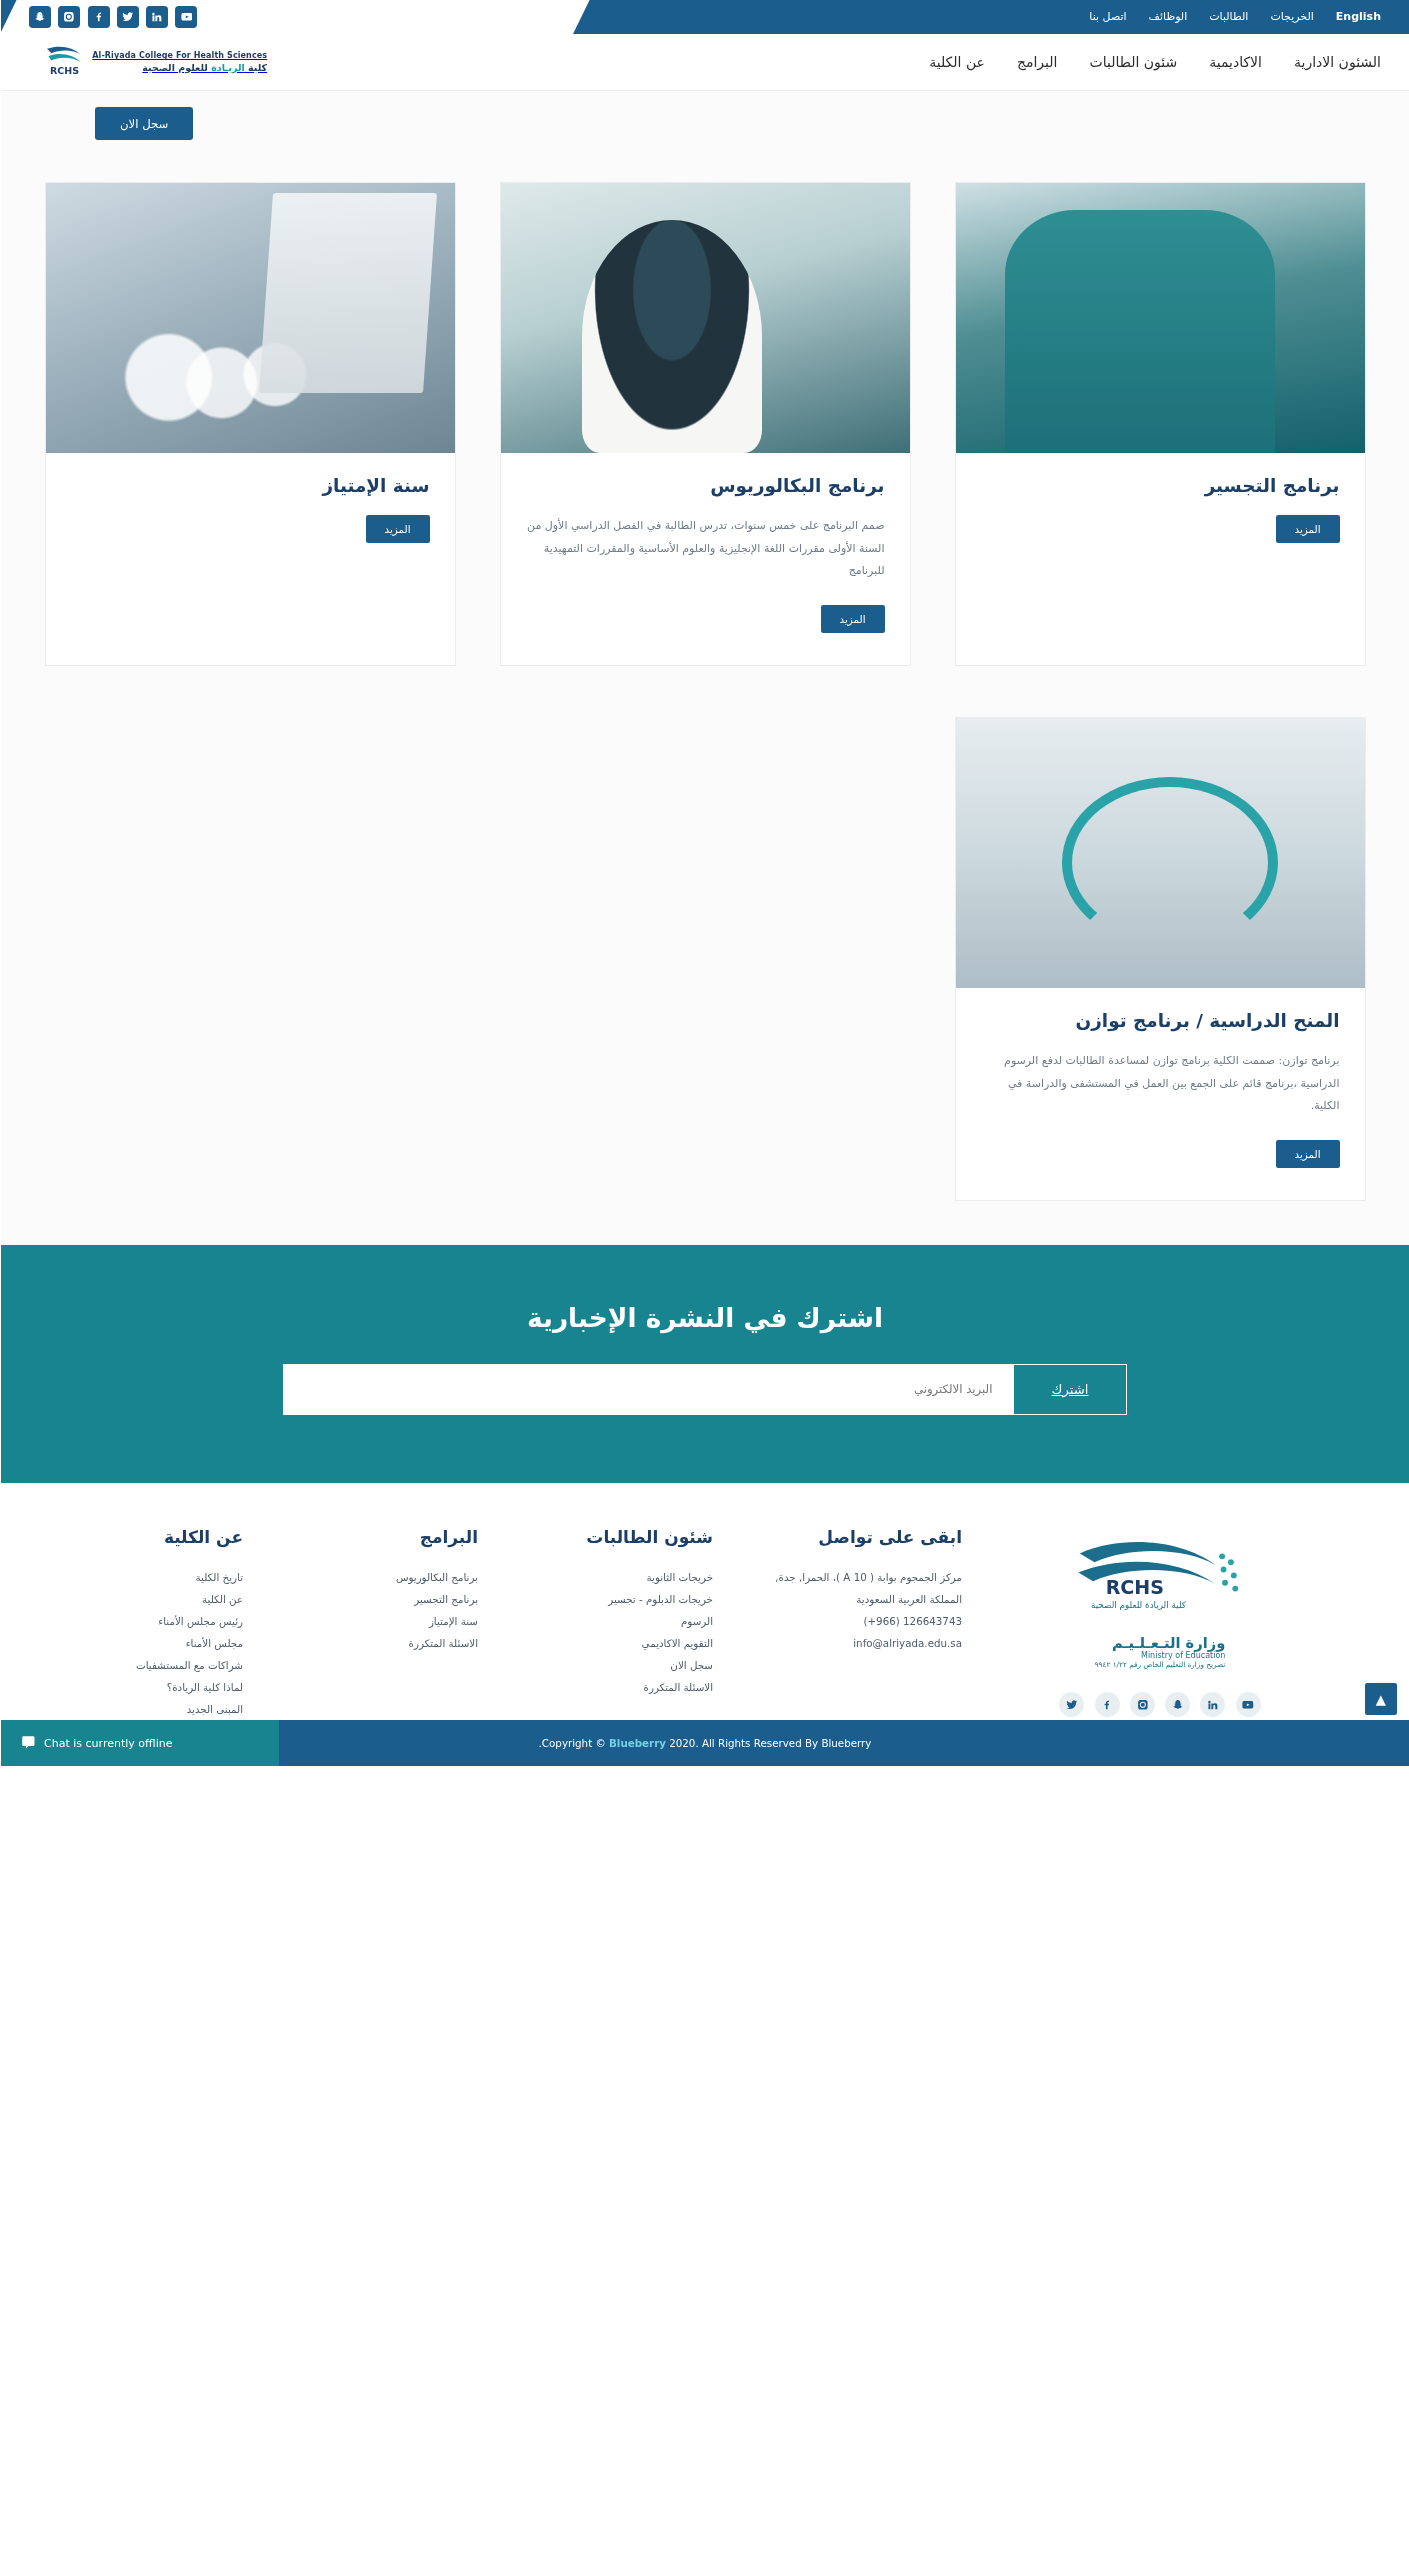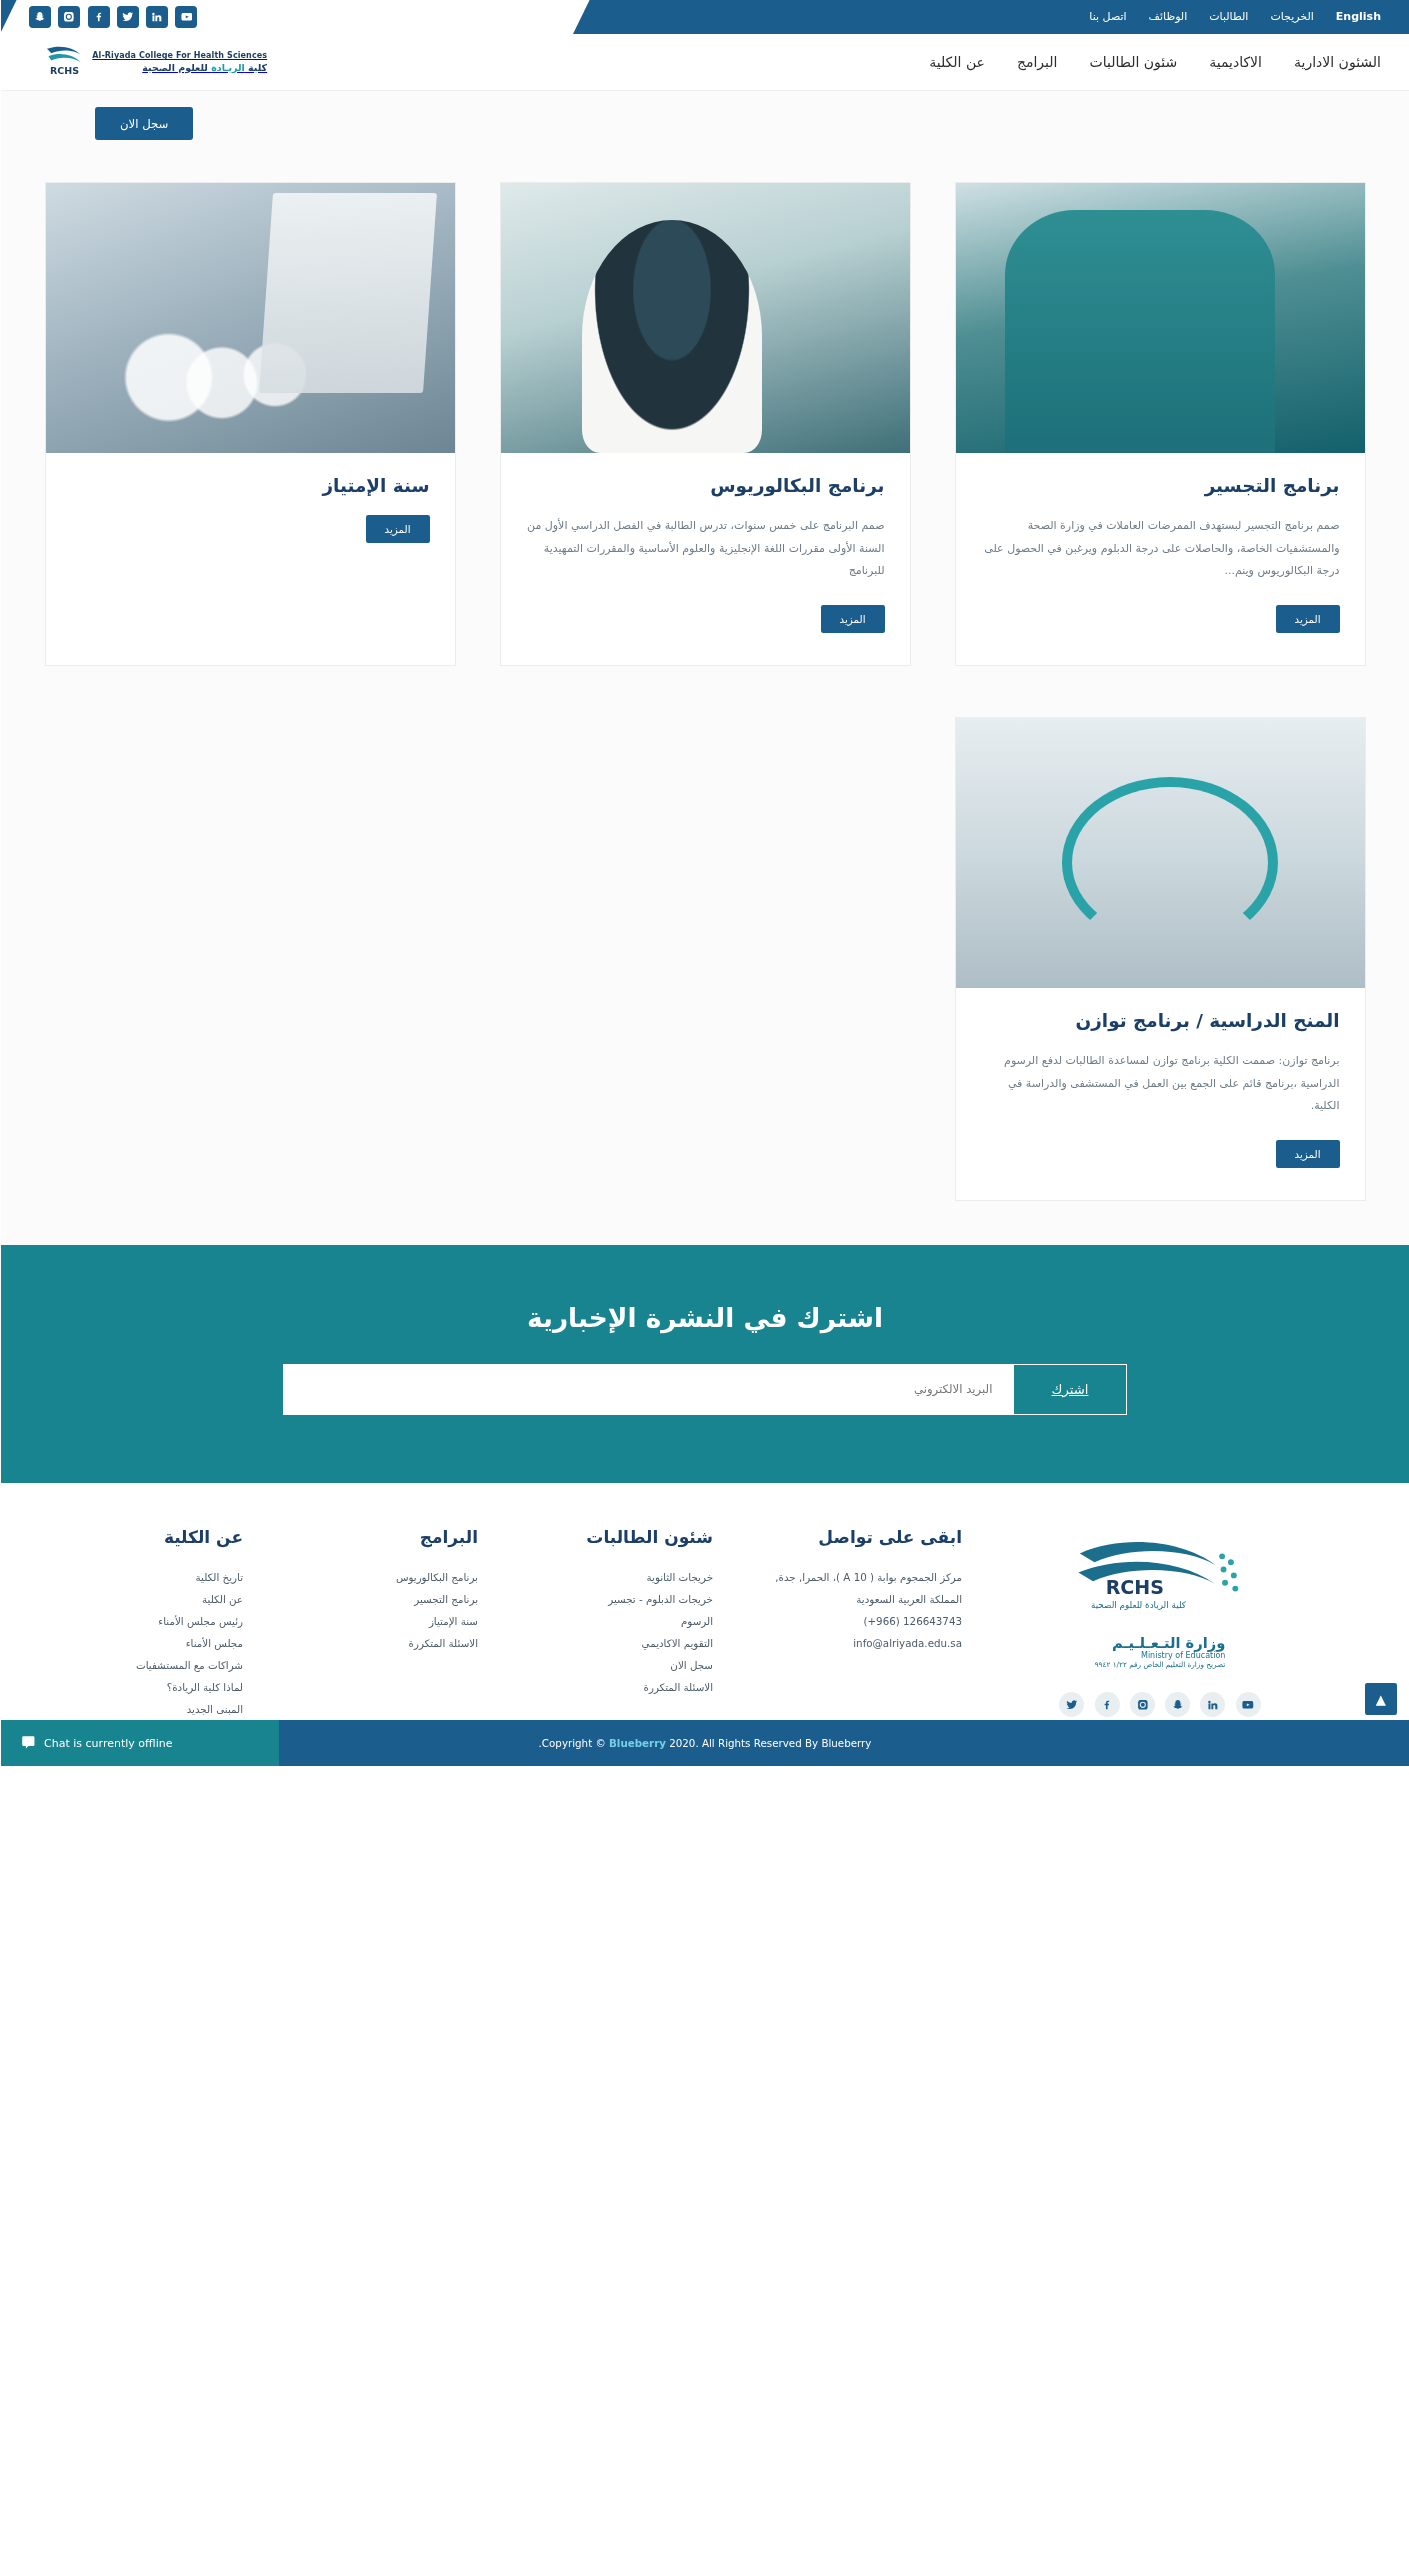--- a/index.html
+++ b/index.html
@@ -424,21 +424,20 @@
 
 <div class="page-wrap">
   <div class="grid">
 
     <div class="card">
       <div class="card-img">
           <span class="ph ph-nurse"></span>
         </div>
       <div class="card-body">
         <div class="card-title">برنامج التجسير</div>
-        <div class="card-text">صمم برنامج التجسير لبستهدف الممرضات العاملات في وزارة الصحة والمستشفيات الخاصة، والحاصلات على درجة الدبلوم ويرغبن في الحصول على درجة البكالوريوس وينم...</div>
         <button class="btn-more">المزيد</button>
       </div>
     </div>
 
     <div class="card">
       <div class="card-img">
           <span class="ph ph-student"></span>
         </div>
       <div class="card-body">
         <div class="card-title">برنامج البكالوريوس</div>

